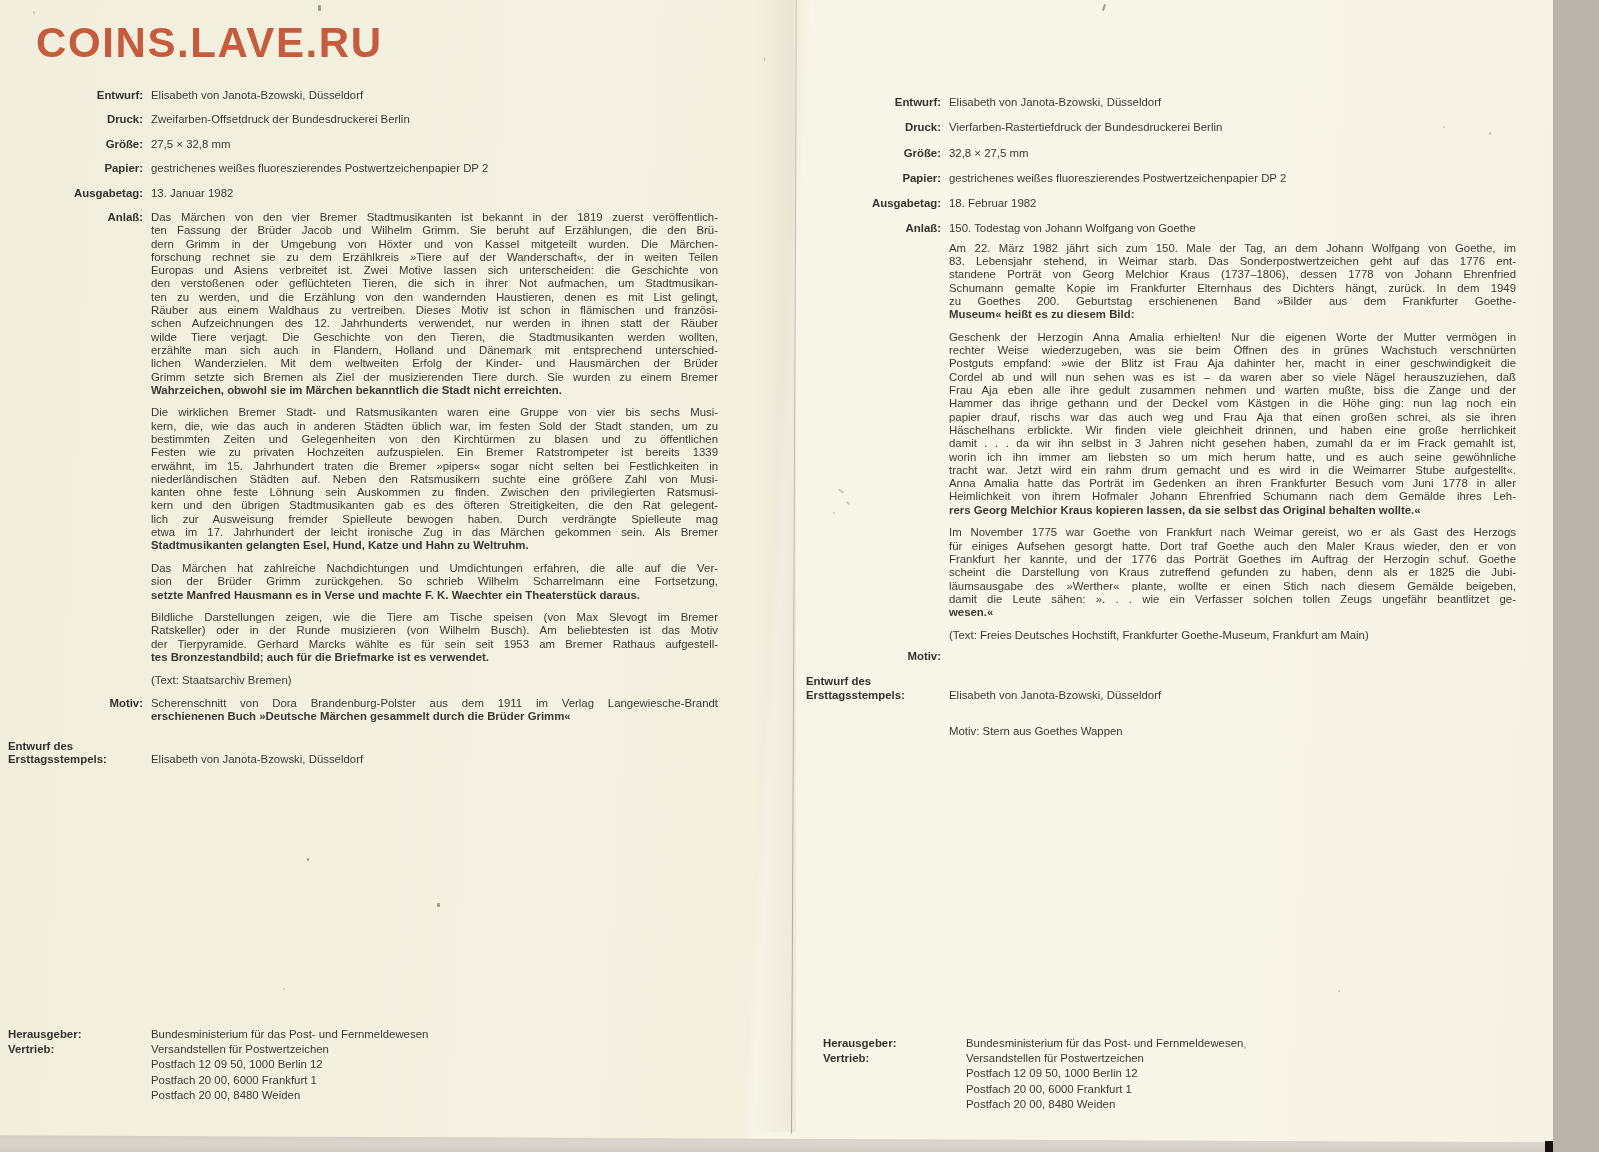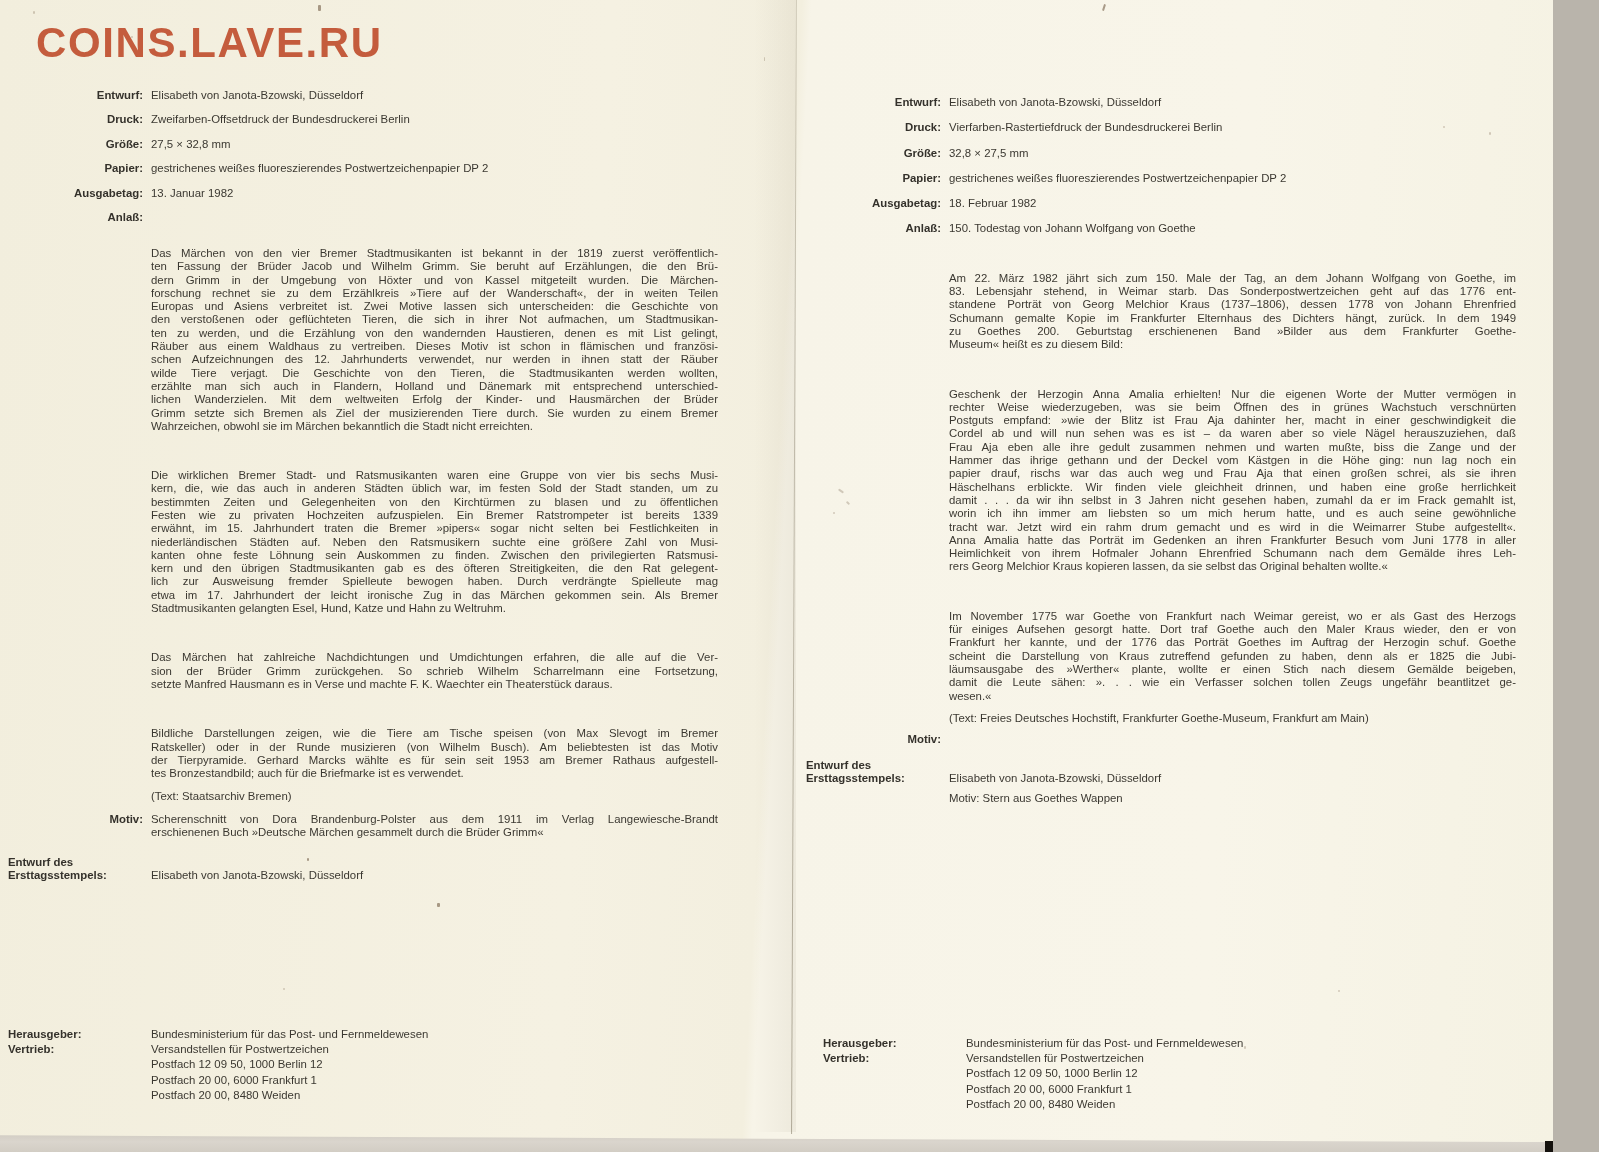--- a/index.html
+++ b/index.html
@@ -20,30 +20,30 @@
   .logo{position:absolute;left:36px;top:22px;font-size:42px;line-height:1;
         font-weight:700;letter-spacing:1.6px;color:#c45c3d;}
   .txt{font-size:11.4px;line-height:13.3px;color:#3b3831;}
   .block{position:absolute;width:714px;}
   .row{display:flex;align-items:flex-start;}
   .lbl{flex:none;width:135px;text-align:right;font-weight:700;color:#34312b;white-space:pre-line;}
   .lbl > div{text-align:left;}
   .val{margin-left:8px;width:567px;}
   .row.field{margin-bottom:11.1px;}
   .pright .row.field{margin-bottom:12px;}
-  .para{margin-bottom:9.3px;margin-top:36px;}
+  .para{margin-bottom:9.3px;}
   .intro{margin-bottom:6px;}
   .jlines > div{white-space:nowrap;text-align:justify;text-align-last:justify;}
-  .jlines > div:last-child{text-align-last:left;}
+  .jlines > div:last-child{text-align-last:left;font-weight:bold;}
   .row.motiv{margin-top:10px;}
   .pright .row.motiv{margin-top:8px;}
   .row.stempel{margin-top:16px;}
   .pright .row.stempel{margin-top:12px;}
   .val.shift > div:first-child{margin-top:13.3px;}
-  .val.shift > div.second{margin-top:7px;}
+  .val.shift > div.second{margin-top:23px;}
   .imprint{position:absolute;width:714px;}
   .imprint .lbl,.imprint .val{line-height:15.2px;}
   .speck{position:absolute;background:rgba(104,80,56,.55);border-radius:1px;}
   .speck.faint{background:rgba(120,100,75,.3);}
 </style>
 </head>
 <body>
 
 <div class="stage">
   <div class="paper"></div>

